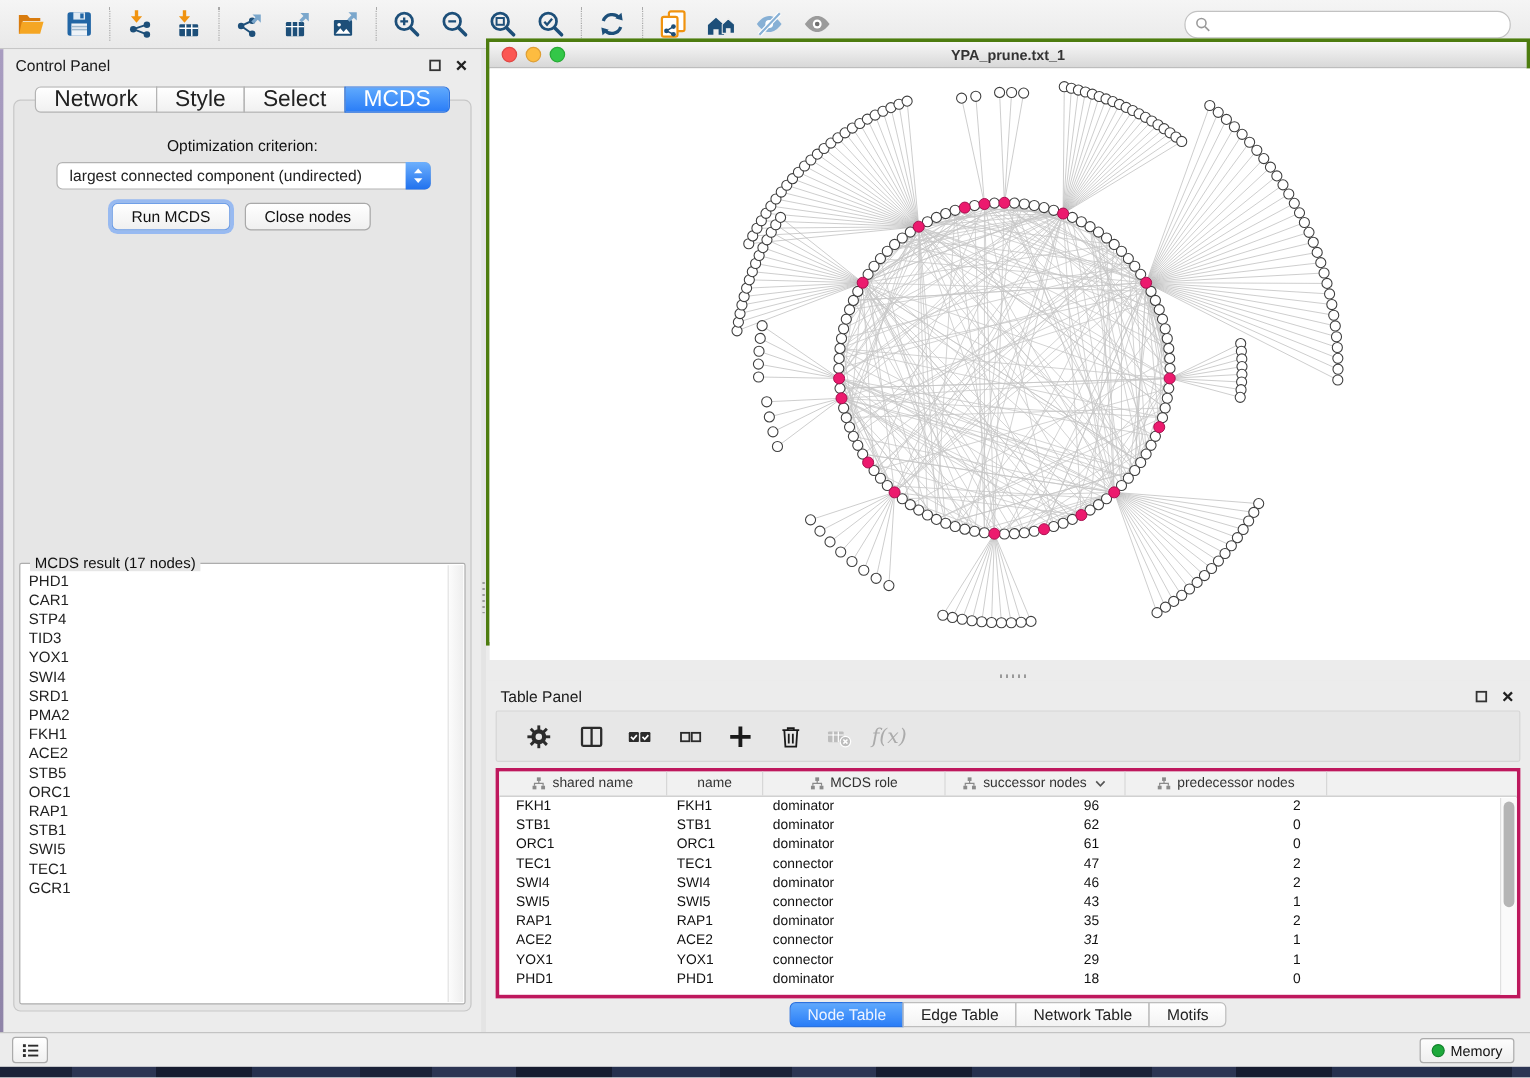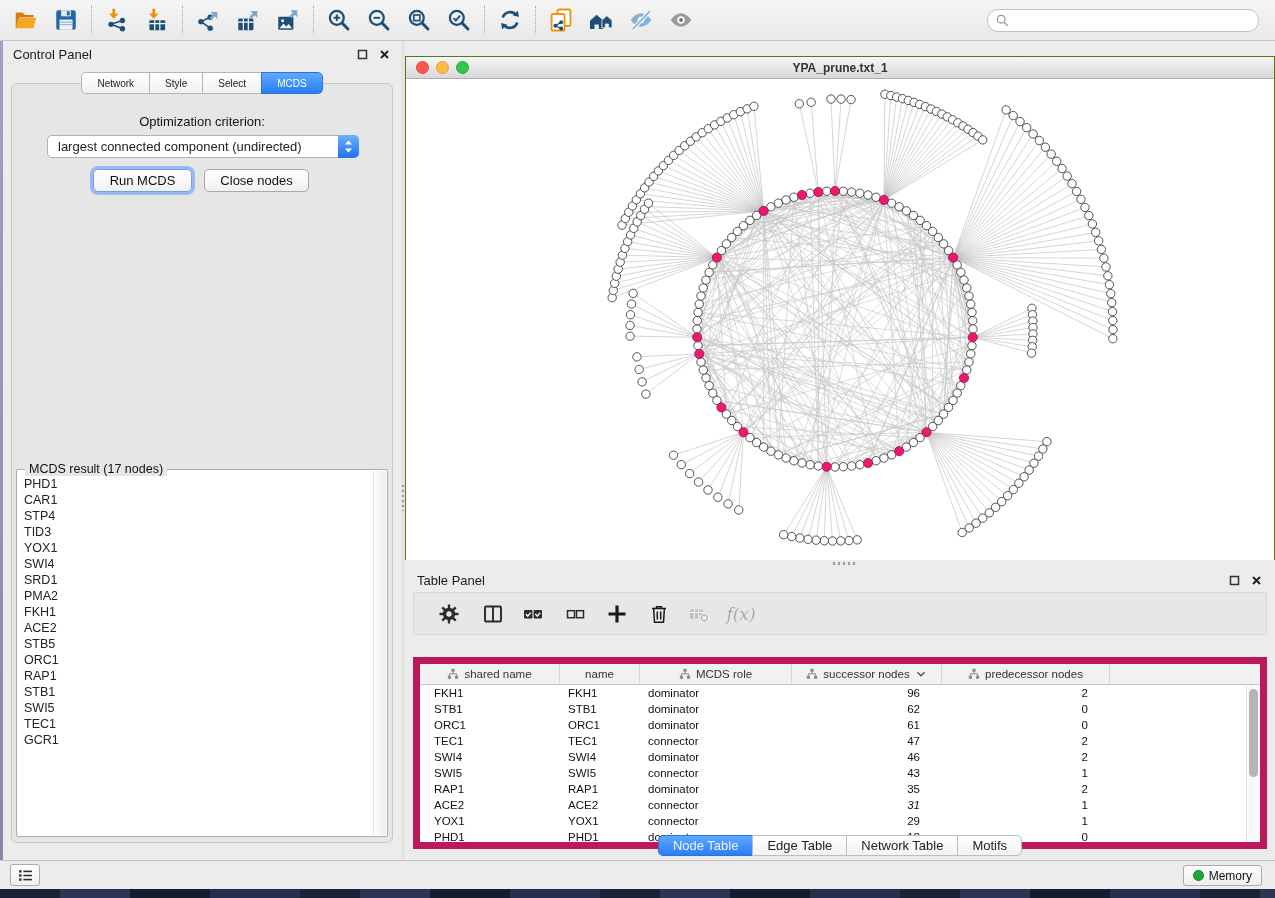--- a/index.html
+++ b/index.html
@@ -24,21 +24,21 @@
 
   
   .control-panel { position:absolute; left:3px; top:41px; width:398px; height:819px; background:#ececec; }
   .panel-header { height:26px; display:flex; align-items:center; padding:0 10px; }
   .panel-title { font-size:13px; color:#1a1a1a; }
   .panel-header-btns { margin-left:auto; display:flex; align-items:center; gap:9px; }
   .mini-btn { width:13px; height:13px; display:flex; align-items:center; justify-content:center; }
 
   .cp-tabs { position:absolute; left:0; top:31px; width:100%; display:flex; justify-content:center; z-index:3; }
   .cp-tab { height:22px; padding:0 15px; background:linear-gradient(#ffffff,#f1f1f1); border:1px solid #b4b4b4;
-    margin-left:-1px; display:flex; align-items:center; font-size:10px; color:#222; }
+    margin-left:-1px; display:flex; align-items:center; font-size:19px; color:#222; }
   .cp-tab:first-child { border-radius:5px 0 0 5px; margin-left:0; }
   .cp-tab:last-child { border-radius:0 5px 5px 0; }
   .cp-tab.active { background:linear-gradient(#5fa9fd,#2a7df7); border-color:#2a72e0; color:#fff; }
 
   .cp-body { position:absolute; left:8px; top:42px; width:382px; height:760px;
     background:#e6e6e6; border:1px solid #c7c7c7; border-radius:6px; }
   .opt-label { position:absolute; left:0; top:30px; width:100%; text-align:center; font-size:13px; color:#111; }
   .opt-select { position:absolute; left:35px; top:51px; width:312px; height:23px; background:#fff;
     border:1px solid #b3b3b3; border-radius:5px; display:flex; align-items:center; }
   .opt-select .sel-text { flex:1; padding-left:10px; font-size:13px; white-space:nowrap; overflow:hidden; }
@@ -55,22 +55,22 @@
     font-size:12.5px; line-height:16px; padding:4px 0 0 6px; }
   .result-scroll { position:absolute; top:1px; bottom:1px; right:1px; width:13px;
     background:linear-gradient(to right,#fcfcfc,#eeeeee); border-left:1px solid #e2e2e2; }
 
   
   .vsplit { position:absolute; left:401px; top:41px; width:4px; height:819px; background:#e4e4e4; }
   .vsplit .grip { position:absolute; left:1px; top:444px; width:2px; height:26px;
     background:repeating-linear-gradient(#9a9a9a 0 2px, transparent 2px 5px); }
 
   
-  .net-frame { position:absolute; left:405px; top:56px; width:870px; height:506px;
-    border:1px solid #4d7c0f; background:#fff; }
+  .net-frame { position:absolute; left:405px; top:32px; width:870px; height:506px;
+    border:3px solid #4d7c0f; background:#fff; }
   .net-titlebar { height:22px; background:linear-gradient(#f7f7f7,#d8d8d8); border-bottom:1px solid #aeaeae;
     position:relative; display:flex; align-items:center; justify-content:center; }
   .traffic { position:absolute; left:10px; top:4px; display:flex; gap:7px; }
   .tl { width:13px; height:13px; border-radius:50%; }
   .tl.red { background:#fc5753; border:1px solid #df4744; }
   .tl.yellow { background:#fdbc40; border:1px solid #de9f34; }
   .tl.green { background:#33c748; border:1px solid #27aa35; }
   .net-title { font-size:12px; font-weight:700; color:#333; }
   .net-canvas { position:relative; width:868px; height:493px; background:#fff; overflow:hidden; }
 
@@ -81,21 +81,21 @@
 
   
   .table-panel { position:absolute; left:405px; top:567px; width:870px; height:293px; background:#ececec; }
   .tp-toolbar { position:absolute; left:8px; top:25px; width:854px; height:43px; background:#e7e7e7;
     border:1px solid #d6d6d6; border-radius:2px; display:flex; align-items:center; padding-left:22px; }
   .tp-icon { width:26px; height:26px; display:flex; align-items:center; justify-content:center; }
   .tp-icon svg { width:24px; height:24px; }
   .fx-label { font-family:"DejaVu Serif",serif; font-style:italic; font-size:17px; color:#ababab; }
 
   .grid-wrap { position:absolute; left:8px; top:73px; width:854px; height:192px;
-    border:7px solid #be185d; background:#fff;margin-top:17px; }
+    border:3px solid #be185d; background:#fff; }
   .grid-header { display:flex; height:21px; background:#f1f1f1; border-bottom:1px solid #c9c9c9; }
   .gh-cell { display:flex; align-items:center; justify-content:center; gap:5px; border-right:1px solid #d7d7d7;
     font-size:11.5px; color:#333; overflow:hidden; flex:0 0 auto; }
   .gh-cell svg { flex:0 0 auto; }
   .grid-row { display:flex; height:16px; align-items:center; font-size:11.5px; color:#111; }
   .gr-cell { flex:0 0 auto; overflow:hidden; white-space:nowrap; }
   .grid-scroll { position:absolute; top:22px; right:0; bottom:0; width:14px;
     background:#fafafa; border-left:1px solid #e0e0e0; }
   .grid-thumb { position:absolute; top:3px; left:2px; width:9px; height:88px; background:#b5b5b5; border-radius:5px; }
 

